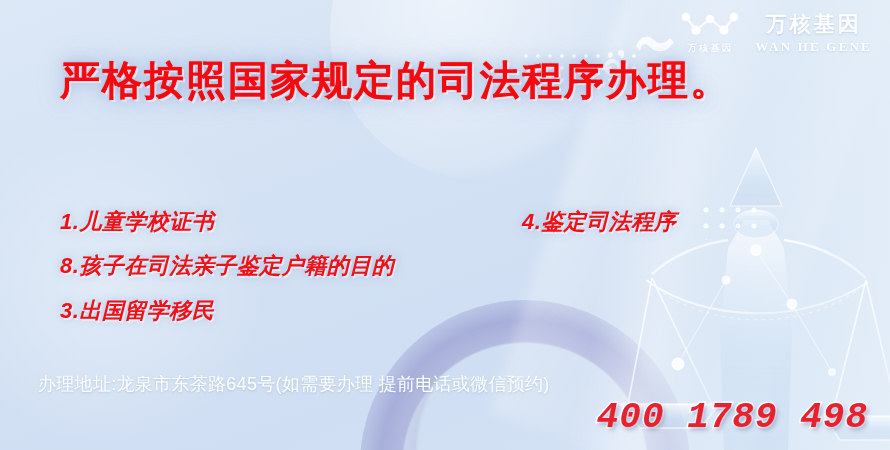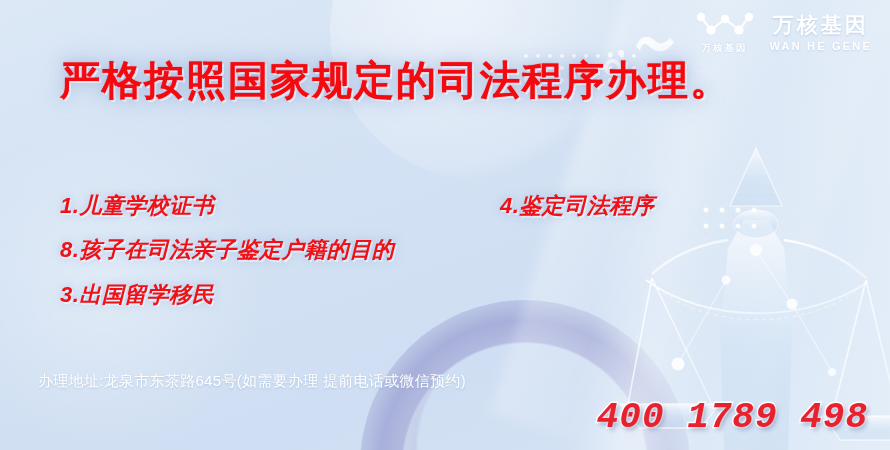--- a/index.html
+++ b/index.html
@@ -91,52 +91,53 @@
   .logo-mark-text{
     font-size:9.5px;color:#ffffff;letter-spacing:2px;font-weight:bold;
     text-shadow:0 0 2px rgba(120,150,190,.35);
   }
   .logo-words{display:flex;flex-direction:column;align-items:center;line-height:1;}
   .logo-cn{
     font-size:21px;font-weight:bold;color:#ffffff;letter-spacing:3px;
     text-shadow:0 1px 2px rgba(110,140,185,.30);
   }
   .logo-en{
-    font-size:11px;color:#ffffff;letter-spacing:2.2px;margin-top:6px;font-weight:bold;
+    font-size:13px;color:#ffffff;letter-spacing:2.2px;margin-top:6px;font-weight:bold;
     text-shadow:0 1px 2px rgba(110,140,185,.25);
+    font-family:Liberation Serif, serif;
   }
 
   
   #headline{position:absolute;left:60px;top:36px;}
   .hl-line{
     font-size:40px;font-weight:bold;color:#f20a10;letter-spacing:2px;line-height:1.22;
     white-space:nowrap;
     text-shadow:
       0 0 1px #ff2a2a,
       2px 2px 0 rgba(255,255,255,.55),
       0 0 14px rgba(120,150,210,.55),
       0 0 26px rgba(150,175,220,.45);
   }
   .hl-line.l2{margin-top:20px;}
 
   
-  #list{position:absolute;left:60px;top:184px;width:700px;
-        display:grid;grid-template-columns:440px auto;}
+  #list{position:absolute;left:60px;top:200px;width:700px;
+        display:grid;grid-template-columns:440px auto;gap:22px;}
   .li{
     font-size:22px;font-weight:bold;font-style:italic;color:#f01016;
     line-height:2.02;white-space:nowrap;letter-spacing:.5px;
     text-shadow:
       1.5px 1.5px 0 rgba(255,255,255,.5),
       0 0 10px rgba(130,160,215,.55);
   }
 
   
   #address{
     position:absolute;left:38px;top:372px;
-    font-size:15px;color:#ffffff;letter-spacing:.3px;white-space:nowrap;
+    font-size:18px;color:#ffffff;letter-spacing:.3px;white-space:nowrap;
     text-shadow:0 1px 2px rgba(120,150,190,.35);
   }
 
   
   #phone{
     position:absolute;right:22px;bottom:12px;
     font-size:36px;font-weight:bold;font-style:italic;
     color:#e8212f;letter-spacing:1px;white-space:nowrap;
     -webkit-text-stroke:3px #ffffff;paint-order:stroke fill;
     text-shadow:2px 3px 4px rgba(90,110,160,.45);

